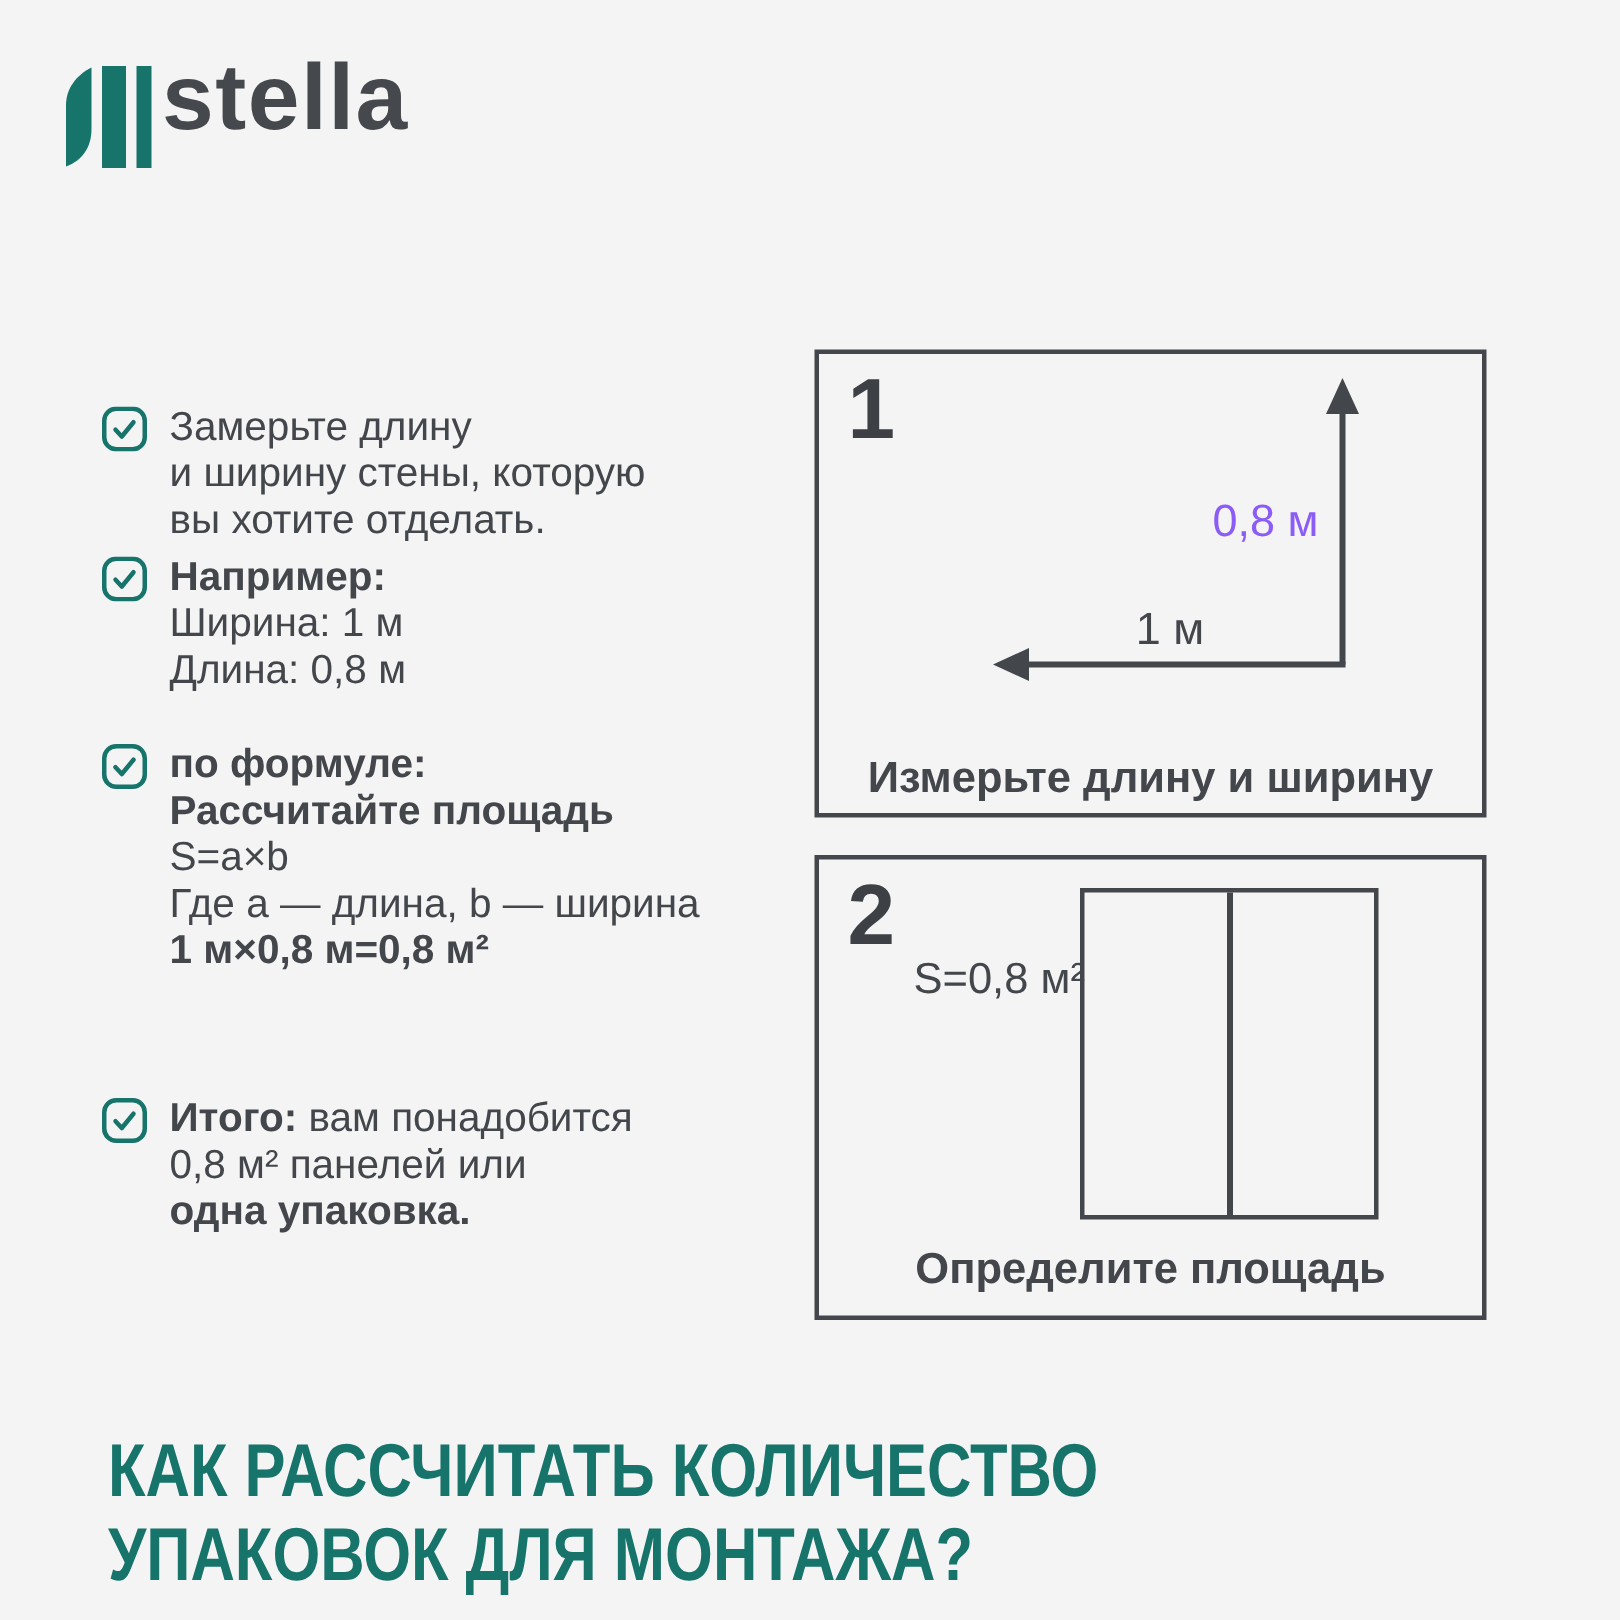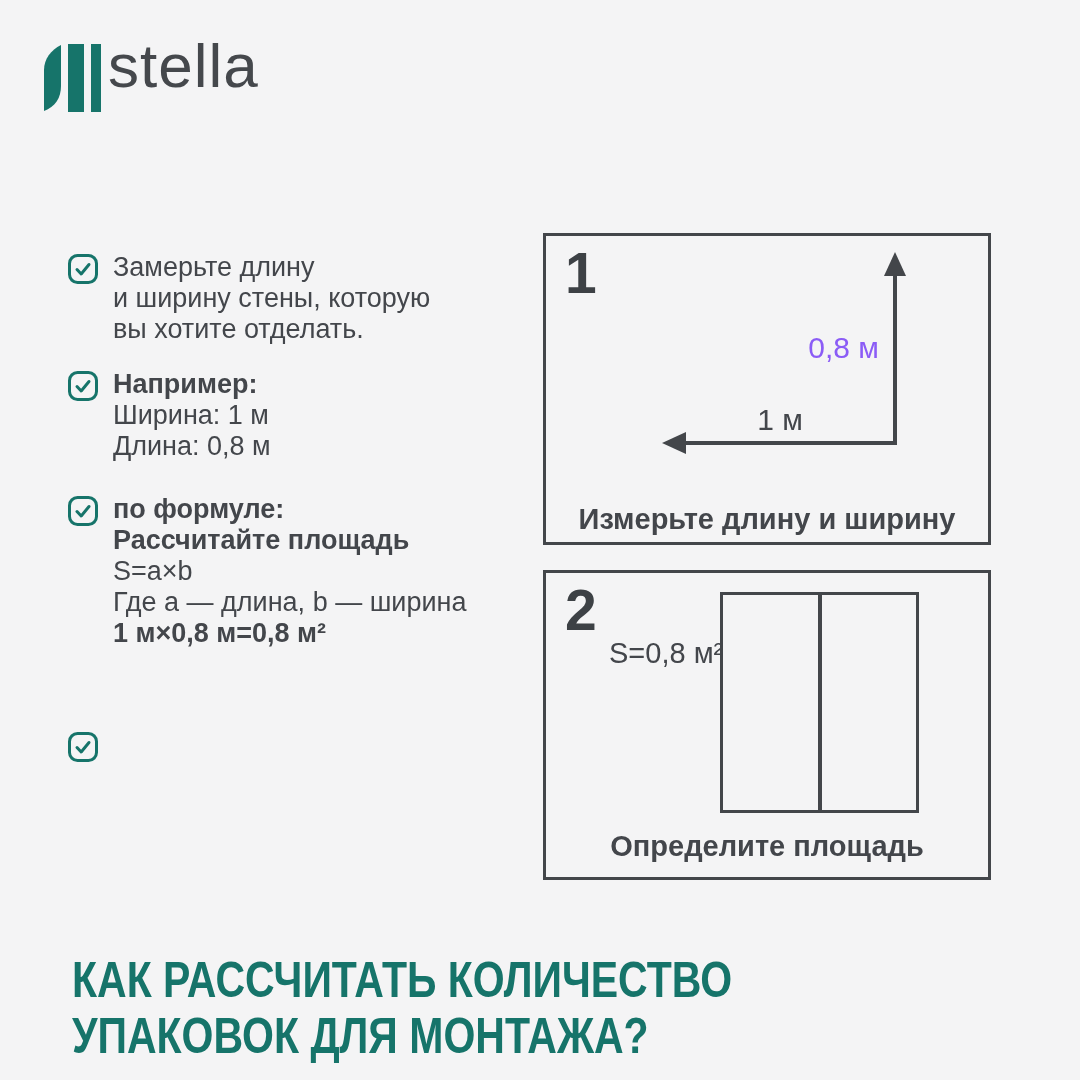--- a/index.html
+++ b/index.html
@@ -13,21 +13,21 @@
     height: 1080px;
     background: #f4f4f5;
     overflow: hidden;
     color: #43464b;
   }
 
   
   .logo-mark { position: absolute; left: 40px; top: 44px; width: 62px; height: 68px; }
   .logo-word {
     position: absolute; left: 108px; top: 30px;
-    font-size: 62px; line-height: 72px; font-weight: 400;
+    font-size: 62px; line-height: 72px; font-weight: 700;
     letter-spacing: 1px; color: #45484c;
   }
   .logo-tagline {
     position: absolute; left: 41px; top: 109px;
     font-size: 17px; line-height: 22px; color: #54575b; letter-spacing: 0.2px;
   }
 
   
   .check-item {
     position: absolute; left: 68px; width: 420px;
@@ -89,21 +89,21 @@
 
 <div class="canvas">
 
   <svg class="logo-mark" viewBox="0 0 62 68" aria-hidden="true">
     <path d="M21,1 L21,42 C21,54 15,63 4,67 L4,26 C4,15 11,6 21,1 Z" fill="#16746a"></path>
     <rect x="28" y="0" width="16" height="68" fill="#16746a"></rect>
     <rect x="51" y="0" width="10" height="68" fill="#16746a"></rect>
   </svg>
   <div class="logo-word">stella</div>
 
-  <div class="check-item" style="top:252px">
+  <div class="check-item" style="top:269px">
     <svg class="box" viewBox="0 0 30 30">
       <rect x="1.5" y="1.5" width="27" height="27" rx="8" fill="none" stroke="#16746a" stroke-width="3"></rect>
       <polyline points="9,15.5 13.2,20 21,10.5" fill="none" stroke="#16746a" stroke-width="3" stroke-linecap="round" stroke-linejoin="round"></polyline>
     </svg>
     <div class="check-text">
       <div>Замерьте длину</div>
       <div>и ширину стены, которую</div>
       <div>вы хотите отделать.</div>
     </div>
   </div>
@@ -133,20 +133,25 @@
       <div class="b">1 м×0,8 м=0,8 м²</div>
     </div>
   </div>
 
 
   <div class="check-item" style="top:730px">
     <svg class="box" viewBox="0 0 30 30">
       <rect x="1.5" y="1.5" width="27" height="27" rx="8" fill="none" stroke="#16746a" stroke-width="3"></rect>
       <polyline points="9,15.5 13.2,20 21,10.5" fill="none" stroke="#16746a" stroke-width="3" stroke-linecap="round" stroke-linejoin="round"></polyline>
     </svg>
+    <div class="check-text">
+      <div><span class="b">Итого:</span> <span>вам понадобится</span></div>
+      <div>0,8 м² панелей или</div>
+      <div class="b">одна упаковка.</div>
+    </div>
   </div>
 
   <div class="panel" id="panel1">
     <div class="panel-number">1</div>
     <svg class="arrows-svg" viewBox="0 0 442 306" preserveAspectRatio="none">
       <line x1="349" y1="36" x2="349" y2="207" stroke="#43464a" stroke-width="4"></line>
       <polygon points="349,16 338,40 360,40" fill="#43464a"></polygon>
       <line x1="136" y1="207" x2="351" y2="207" stroke="#43464a" stroke-width="4"></line>
       <polygon points="116,207 140,196 140,218" fill="#43464a"></polygon>
     </svg>

